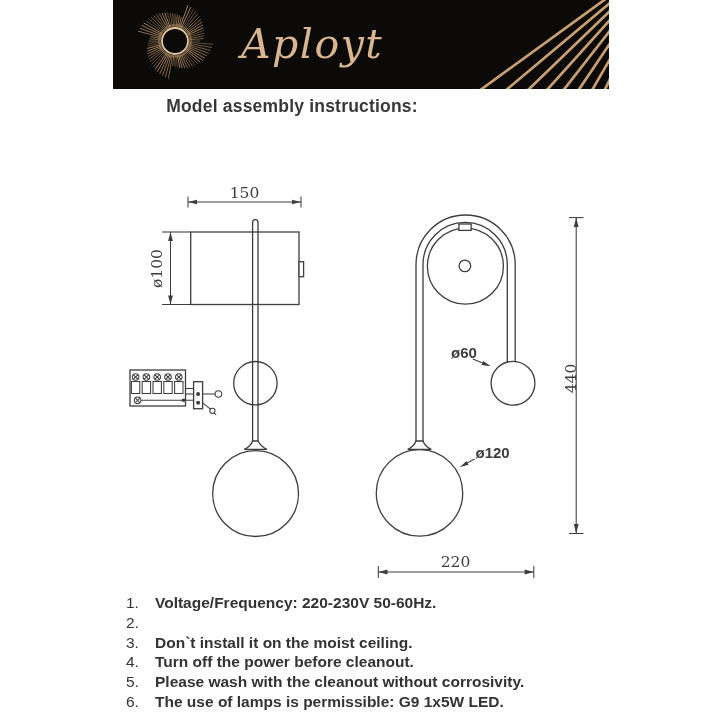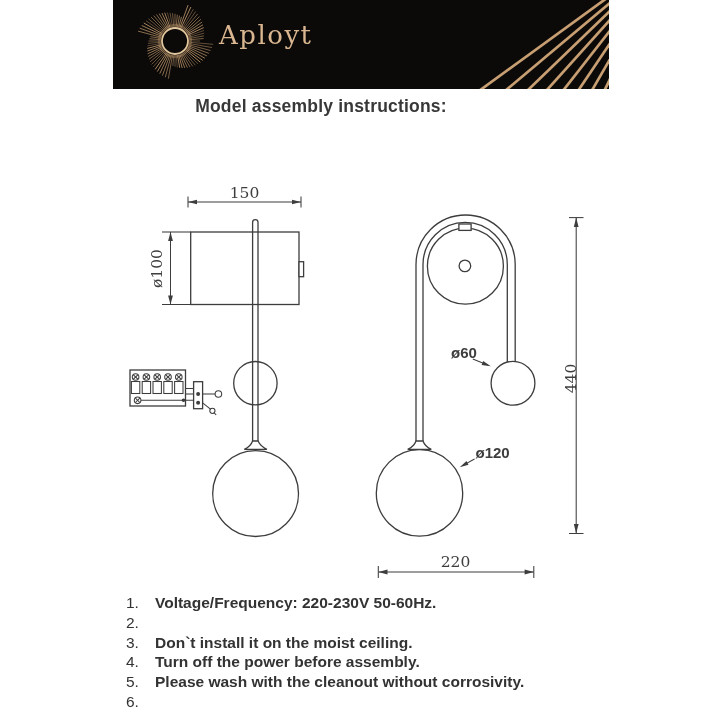--- a/index.html
+++ b/index.html
@@ -10,29 +10,29 @@
   }
   .page{position:absolute;left:0;top:0;width:720px;height:720px;background:#ffffff;}
 
   
   .banner{
     position:absolute;left:113px;top:0;width:496px;height:89px;
     background:#0c0a09;overflow:hidden;
   }
   .banner-svg{position:absolute;left:0;top:0;width:496px;height:89px;}
   .brand-name{
-    position:absolute;left:106px;top:20px;
+    position:absolute;left:128px;top:20px;
     font-family:"DejaVu Serif",serif;
-    font-size:26px;font-weight:400;color:#d9b68f;letter-spacing:1.5px;
+    font-size:41px;font-weight:400;color:#d9b68f;letter-spacing:1.5px;font-style:italic;
   }
 
   
   .title-block{
     position:absolute;top:95px;left:0;width:584px;text-align:center;
-    color:#383838;font-size:17.5px;font-weight:600;line-height:22px;letter-spacing:.2px;padding-left:29px;
+    color:#383838;font-size:17.5px;font-weight:600;line-height:22px;letter-spacing:.2px;
   }
 
   
   .drawing-svg{position:absolute;left:0;top:0;width:720px;height:720px;}
   .ln{stroke:#3d3d3d;stroke-width:1.3;fill:none;}
   .ln-thin{stroke:#3d3d3d;stroke-width:1.05;fill:none;}
   .fillwhite{fill:#ffffff;stroke:#3d3d3d;stroke-width:1.3;}
   .arrow{fill:#3d3d3d;stroke:none;}
   .dot{fill:#3d3d3d;stroke:none;}
   .dim-serif{font-family:"DejaVu Serif",serif;font-size:15.5px;fill:#3d3d3d;}
@@ -288,24 +288,25 @@
     </div>
     <div class="instr-row">
       <span class="instr-num">2.</span>
     </div>
     <div class="instr-row">
       <span class="instr-num">3.</span>
       <span class="instr-text">Don`t install it on the moist ceiling.</span>
     </div>
     <div class="instr-row">
       <span class="instr-num">4.</span>
-      <span class="instr-text">Turn off the power before assembly.</span>
+      <span class="instr-text">Turn off the power before cleanout.</span>
     </div>
     <div class="instr-row">
       <span class="instr-num">5.</span>
       <span class="instr-text">Please wash with the cleanout without corrosivity.</span>
     </div>
     <div class="instr-row">
       <span class="instr-num">6.</span>
+      <span class="instr-text">The use of lamps is permissible: G9 1x5W LED.</span>
     </div>
   </div>
 
 </div>
 
 </body></html>

